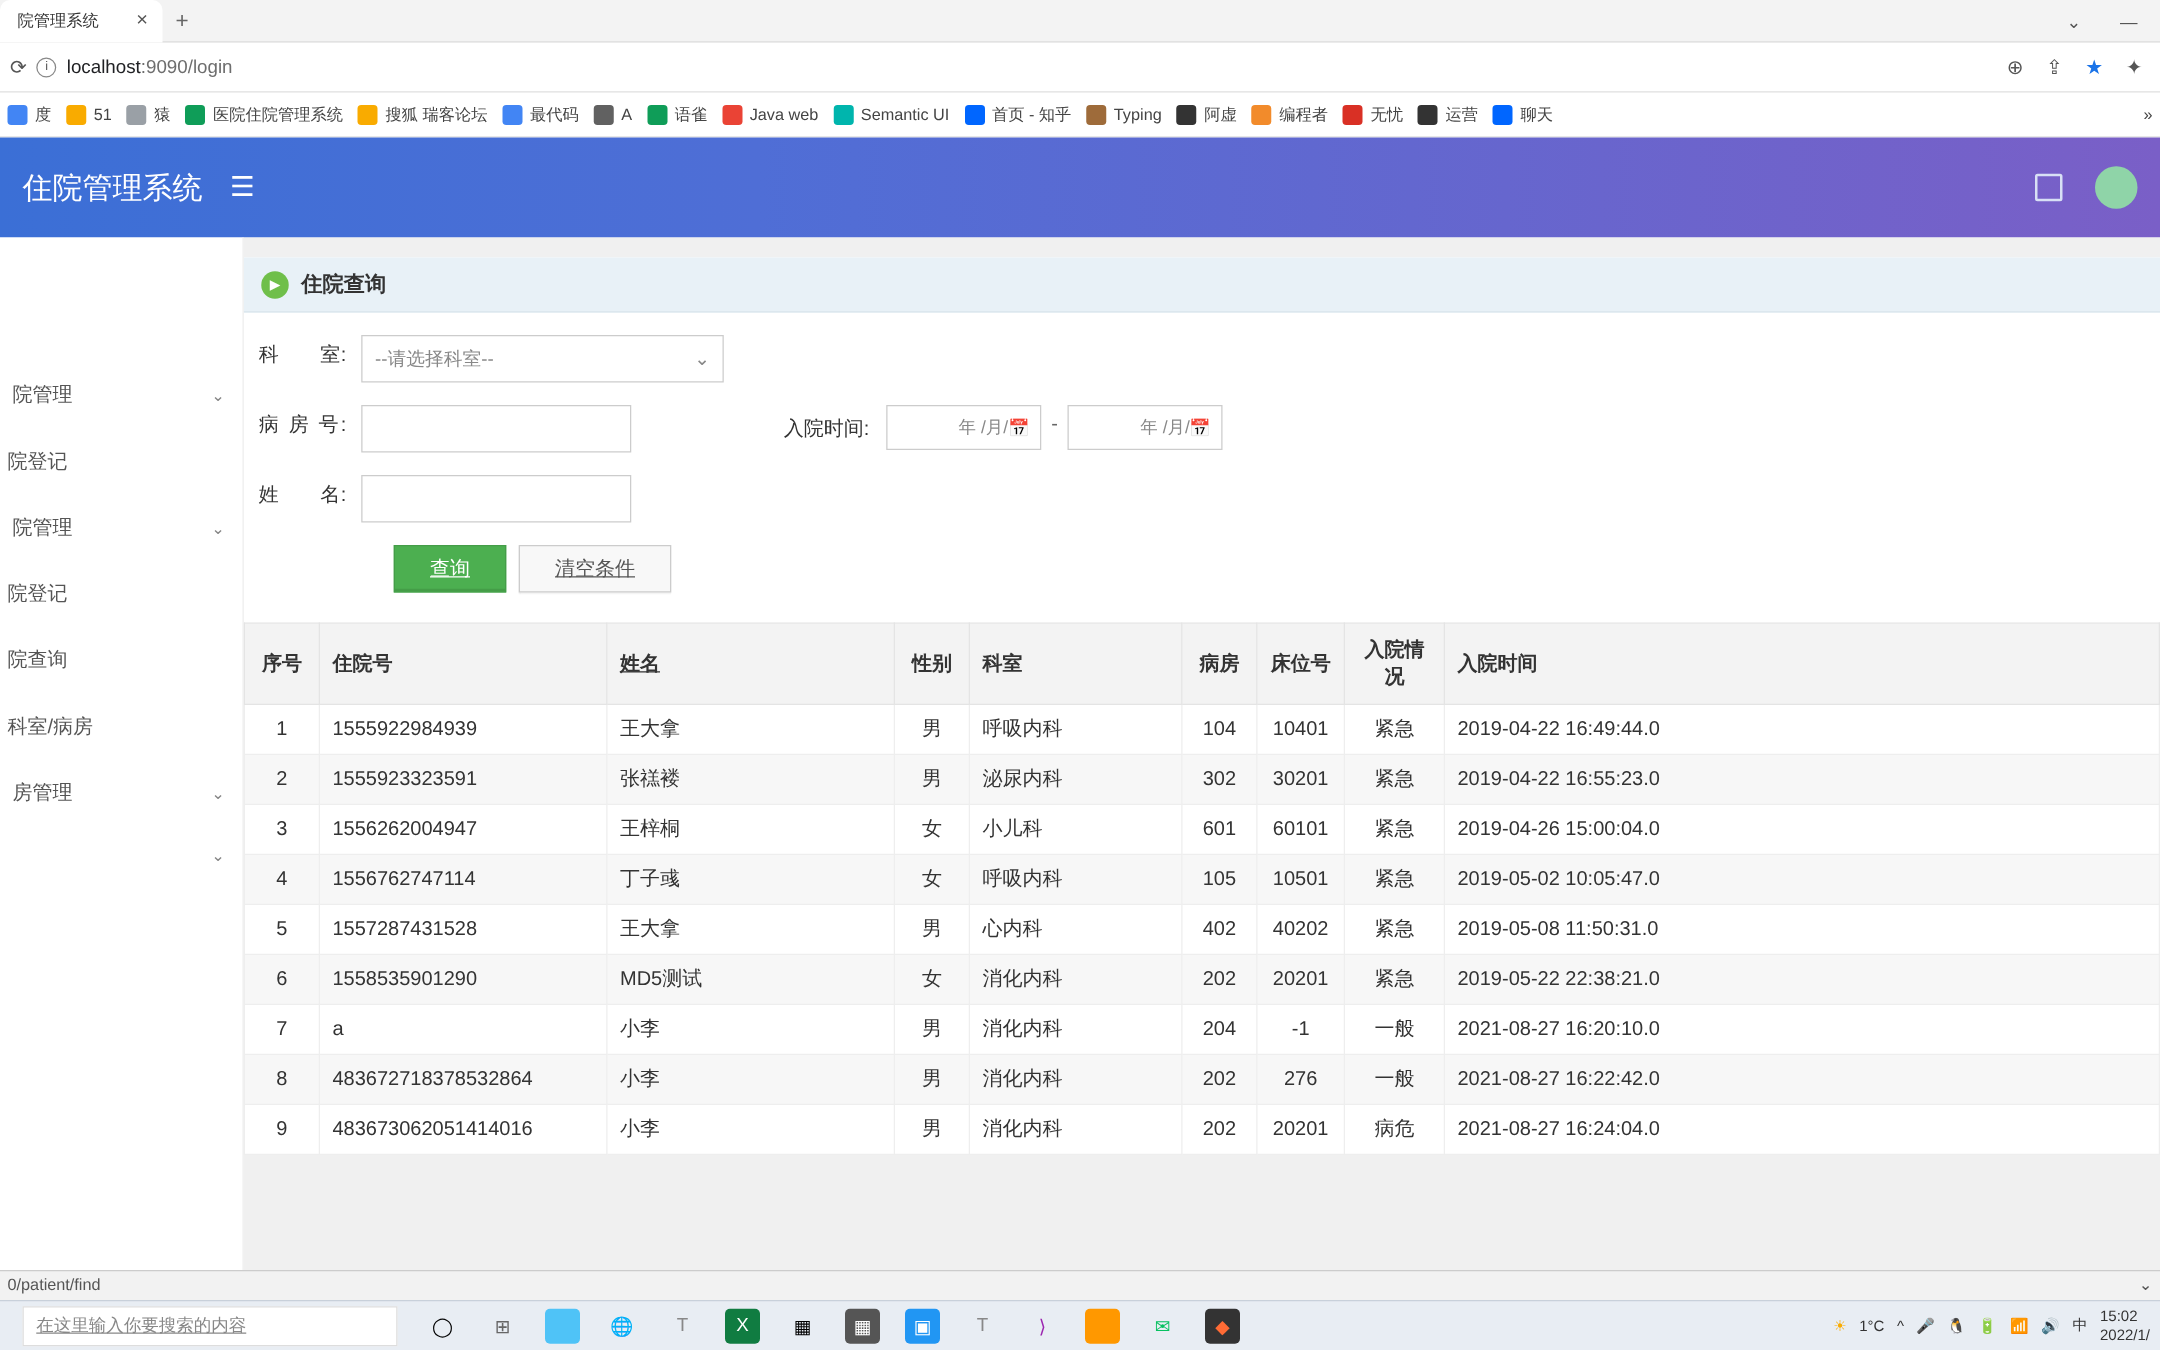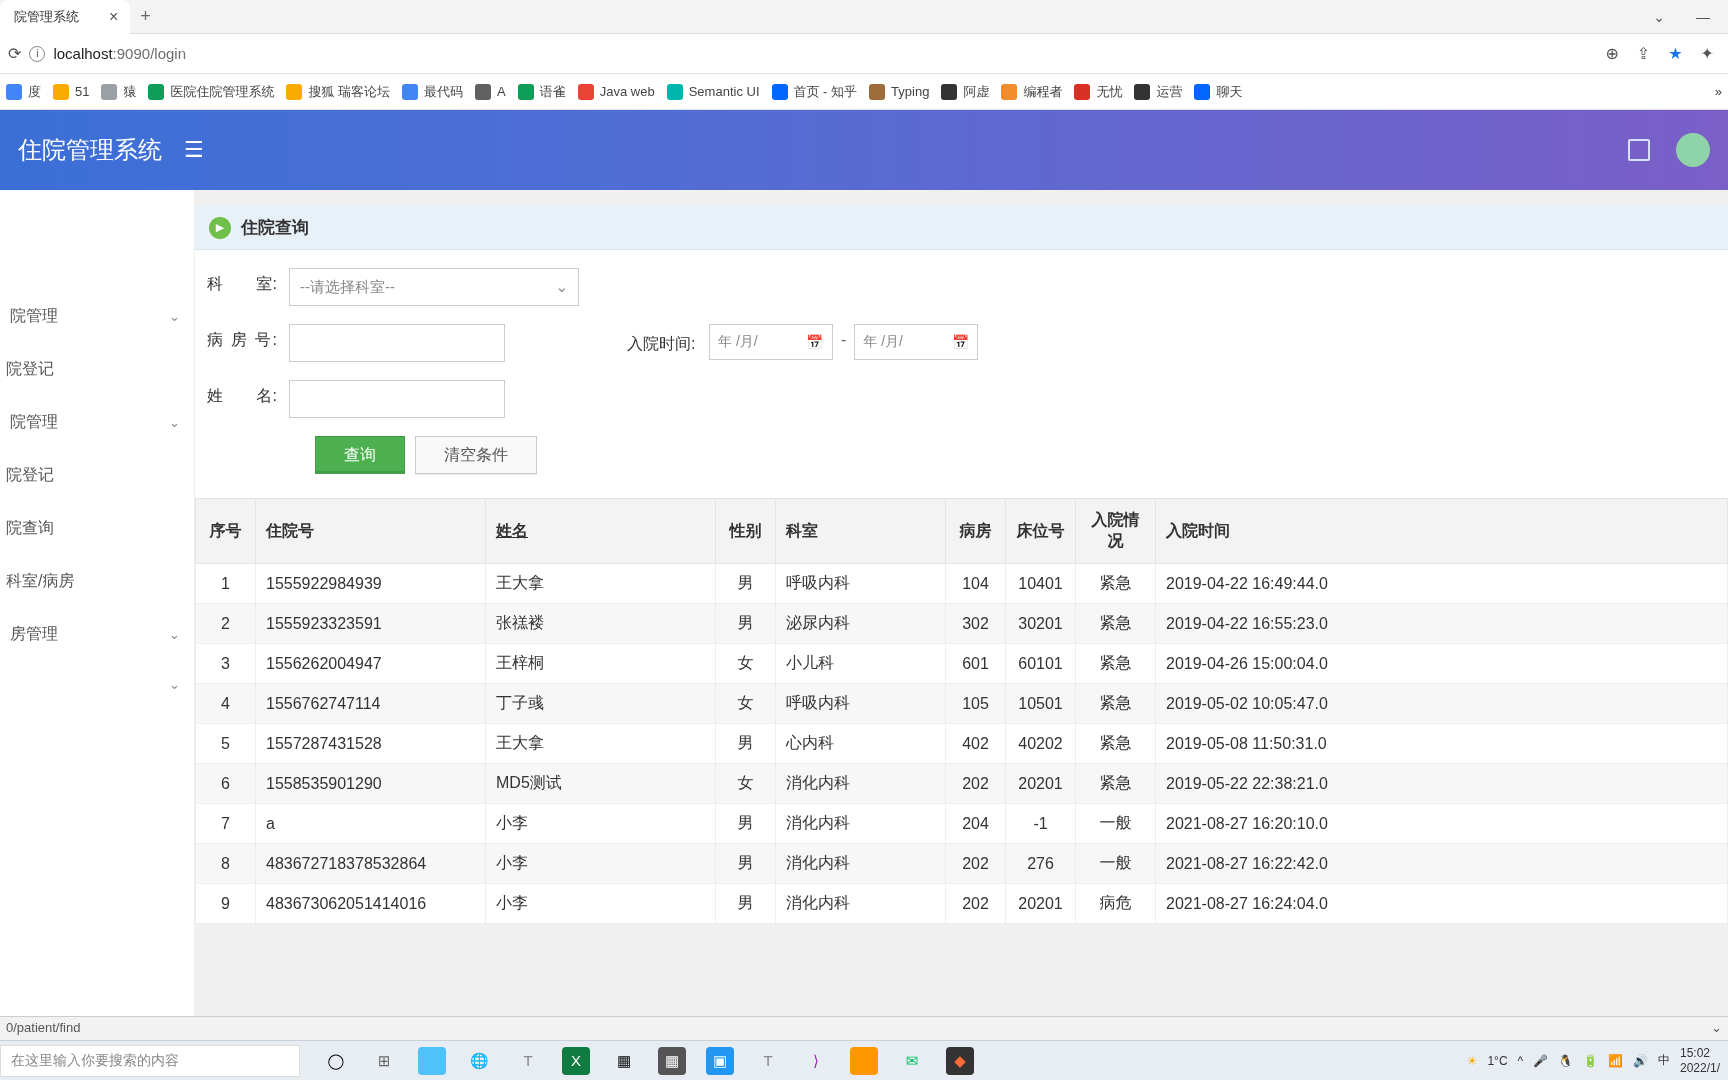--- a/index.html
+++ b/index.html
@@ -50,38 +50,38 @@
 
 
 .search-form { padding: 18px 12px 24px 12px; }
 .form-row { display: flex; margin-bottom: 18px; }
 .form-group { display: flex; align-items: flex-start; }
 .form-label { width: 82px; text-align: justify; text-align-last: justify; font-size: 16px; color: #333; padding-top: 6px; padding-right: 12px; }
 .form-label-wide { width: 82px; font-size: 16px; color: #333; padding-top: 6px; padding-right: 4px; line-height: 1.8; }
 .form-input, .form-select { height: 38px; border: 1px solid #ccc; padding: 0 10px; font-size: 15px; background: #fff; }
 .form-select { width: 290px; color: #888; display: flex; align-items: center; justify-content: space-between; }
 .form-input { width: 216px; }
-.date-input { width: 124px; height: 36px; border: 1px solid #ccc; display: flex; align-items: center; justify-content: space-between; padding: 0 8px; font-size: 14px; color: #888; }
+.date-input { width: 124px; height: 36px; border: 1px solid #ccc; display: flex; align-items: center; justify-content: flex-end; padding: 0 8px; font-size: 14px; color: #888; }
 .date-sep { margin: 0 8px; color: #666; padding-top: 7px; }
 .btn-row { padding-left: 108px; display: flex; gap: 10px; }
-.btn { height: 38px; padding: 0 28px; font-size: 16px; border: 1px solid #ccc; cursor: pointer; }
+.btn { height: 38px; padding: 0 28px; font-size: 16px; border: 1px solid #ccc; cursor: pointer; text-decoration: underline; }
 .btn-primary { background: #4caf50; border-color: #449d48; color: #fff; box-shadow: inset 0 -2px 0 rgba(0,0,0,0.1); }
 .btn-default { background: #f8f8f8; color: #555; box-shadow: 0 1px 1px rgba(0,0,0,0.08); }
 
 
 .data-table { width: 100%; border-collapse: collapse; font-size: 16px; }
 .data-table th { background: #f3f3f3; padding: 11px 10px; text-align: left; color: #333; border: 1px solid #e4e4e4; font-weight: 600; }
 .data-table td { padding: 9px 10px; border: 1px solid #eee; color: #333; }
 .data-table tbody tr:nth-child(even) { background: #f7f7f7; }
 .data-table .center { text-align: center; }
 
 
 .status-bar { position: absolute; bottom: 40px; left: 0; right: 0; height: 24px; background: #f2f2f2; border-top: 1px solid #ccc; font-size: 13px; color: #555; padding: 3px 6px; }
 .taskbar { position: absolute; bottom: 0; left: 0; right: 0; height: 40px; background: #e8edf3; display: flex; align-items: center; border-top: 1px solid #c8d0da; }
-.search-box { width: 300px; height: 32px; background: #fff; margin-left: 0; display: flex; align-items: center; padding: 0 10px; font-size: 14px; color: #888; border: 1px solid #ddd; }
+.search-box { width: 300px; height: 32px; background: #fff; margin-left: 18px; display: flex; align-items: center; padding: 0 10px; font-size: 14px; color: #888; border: 1px solid #ddd; text-decoration: underline; }
 .task-icons { flex: 1; display: flex; align-items: center; gap: 20px; padding-left: 22px; }
 .tico { width: 28px; height: 28px; border-radius: 4px; display: flex; align-items: center; justify-content: center; font-size: 15px; }
 .tray { display: flex; align-items: center; gap: 10px; padding-right: 8px; font-size: 12px; color: #333; }
 .tray .clock { text-align: left; line-height: 1.2; }
 </style>
 </head>
 <body>
 
 <div class="browser-tabs">
   <div class="tab">

